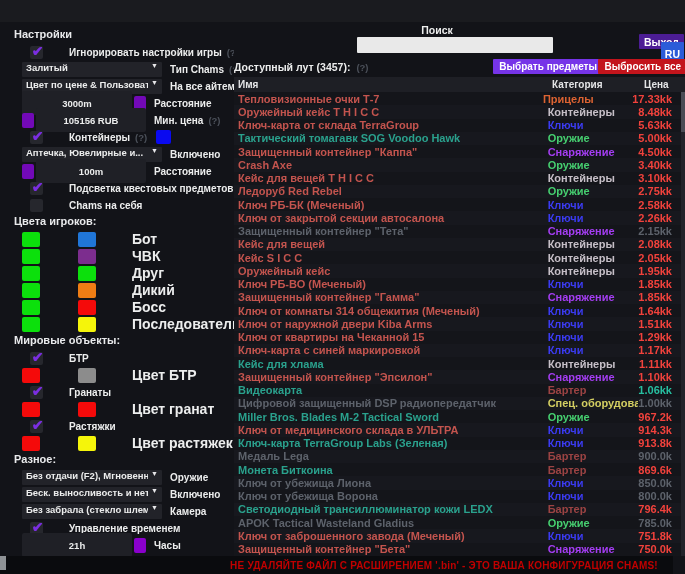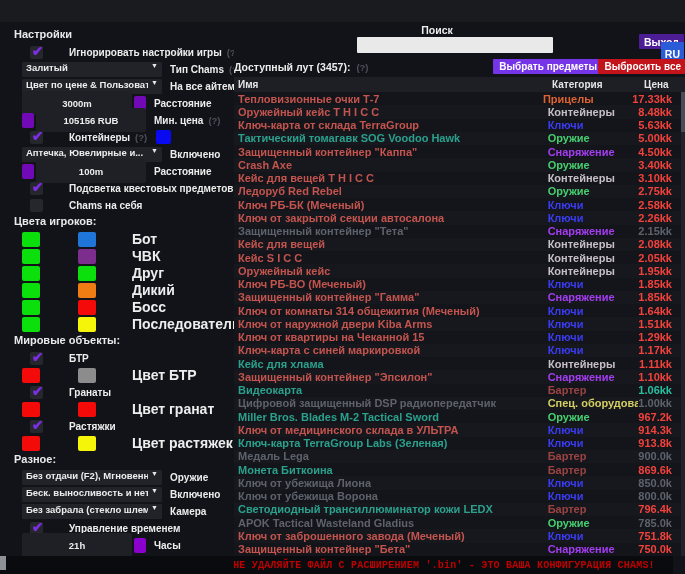--- a/index.html
+++ b/index.html
@@ -4,21 +4,21 @@
 <style>
   html,body{margin:0;padding:0;}
   body{
     width:685px;height:574px;overflow:hidden;position:relative;
     background:#121318;font-family:"Liberation Sans",sans-serif;font-weight:700;
     -webkit-font-smoothing:antialiased;
   }
   
   .titlebar{position:absolute;top:0;left:0;right:0;height:22px;background:#1a1b1f;}
   .footer{position:absolute;left:0;right:12px;bottom:0;height:18px;background:#0a0b0e;
-    display:flex;align-items:center;justify-content:center;padding-left:215px;box-sizing:border-box;font-family:Liberation Mono, monospace;}
+    display:flex;align-items:center;justify-content:center;padding-left:215px;box-sizing:border-box;}
   .footer span{color:#c00000;font-size:10px;letter-spacing:.2px;white-space:nowrap;}
   .edge-artifact{position:absolute;left:0;top:556px;width:6px;height:14px;background:#8e9296;}
   
   .sidebar{position:absolute;left:14px;top:26px;width:220px;height:530px;overflow:hidden;}
   .s-header{color:#e9eaec;font-size:11px;margin:2px 0 5px 0;}
   .s-row{display:flex;align-items:center;height:14px;margin-bottom:3px;}
   .checkbox{width:13px;height:13px;background:#26272d;border-radius:2px;margin-left:16px;
     display:flex;align-items:center;justify-content:center;flex:none;}
   .checkbox .mark{color:#7b2ee2;font-size:14px;line-height:10px;margin:-3px 0 0 2px;}
   .s-label{color:#eceded;font-size:10px;margin-left:26px;white-space:nowrap;}

